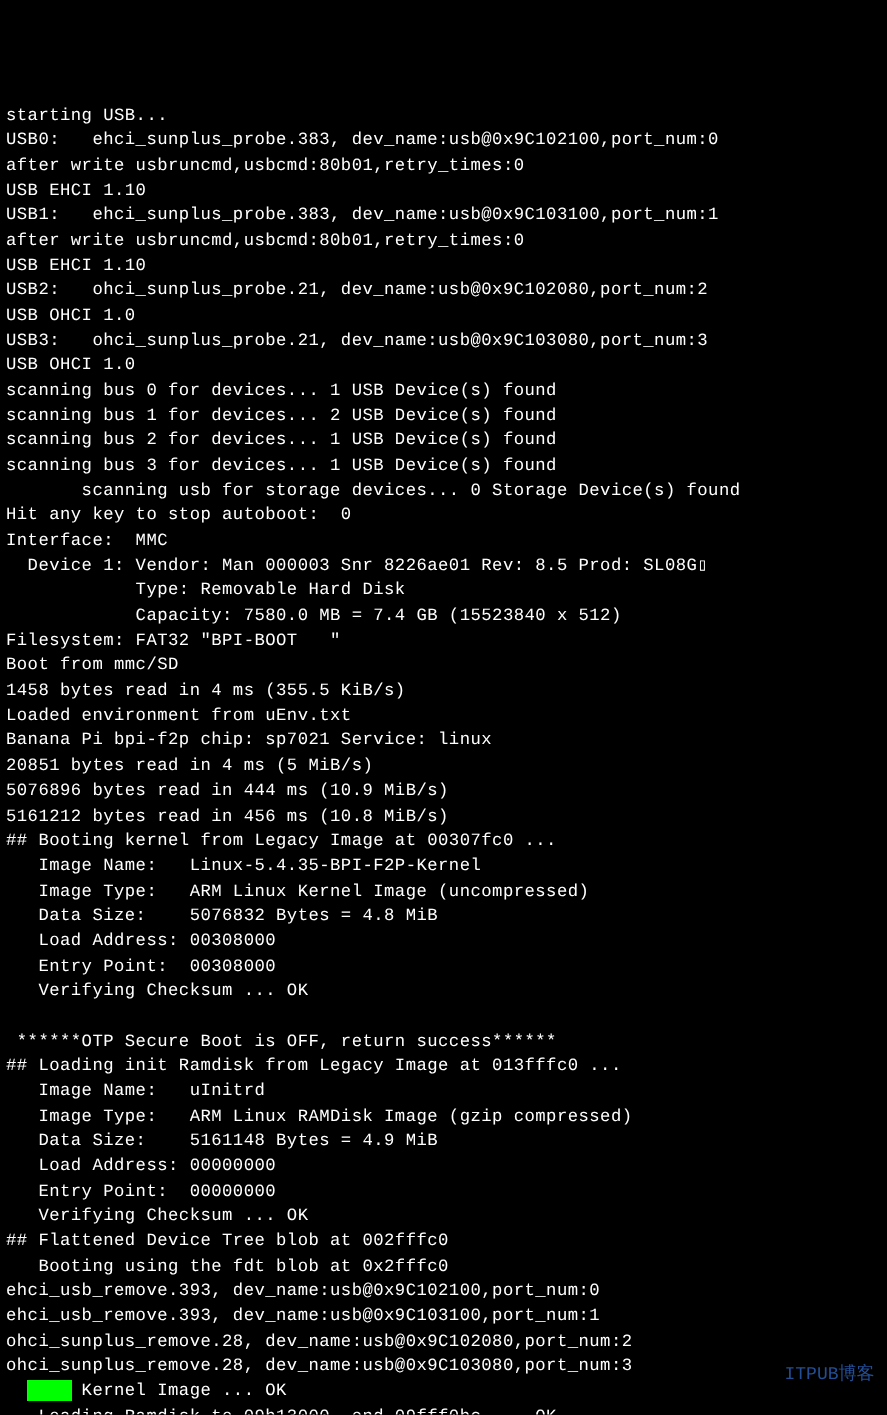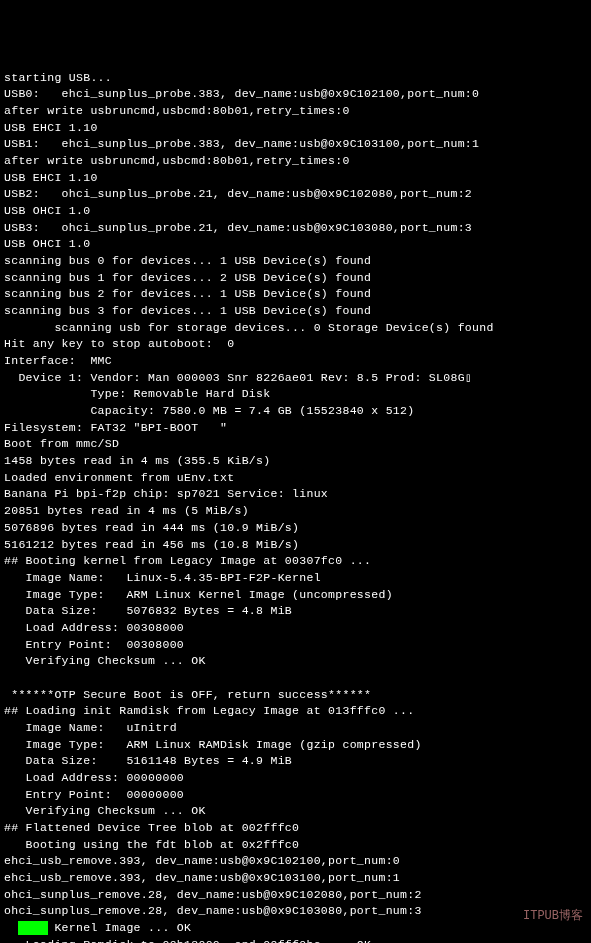--- a/index.html
+++ b/index.html
@@ -24,21 +24,21 @@
       white-space: pre;
       letter-spacing: 0.3px;
     }
     .line {
       white-space: pre;
     }
     .watermark {
       position: absolute;
       bottom: 18px;
       right: 8px;
-      color: #fca5a5;
+      color: #3b82f6;
       font-size: 12px;
       opacity: 0.6;
       margin-left: 27px;
     }
     .cursor-line {
       position: absolute;
       bottom: 2px;
       left: 4px;
     }
     .cursor {

